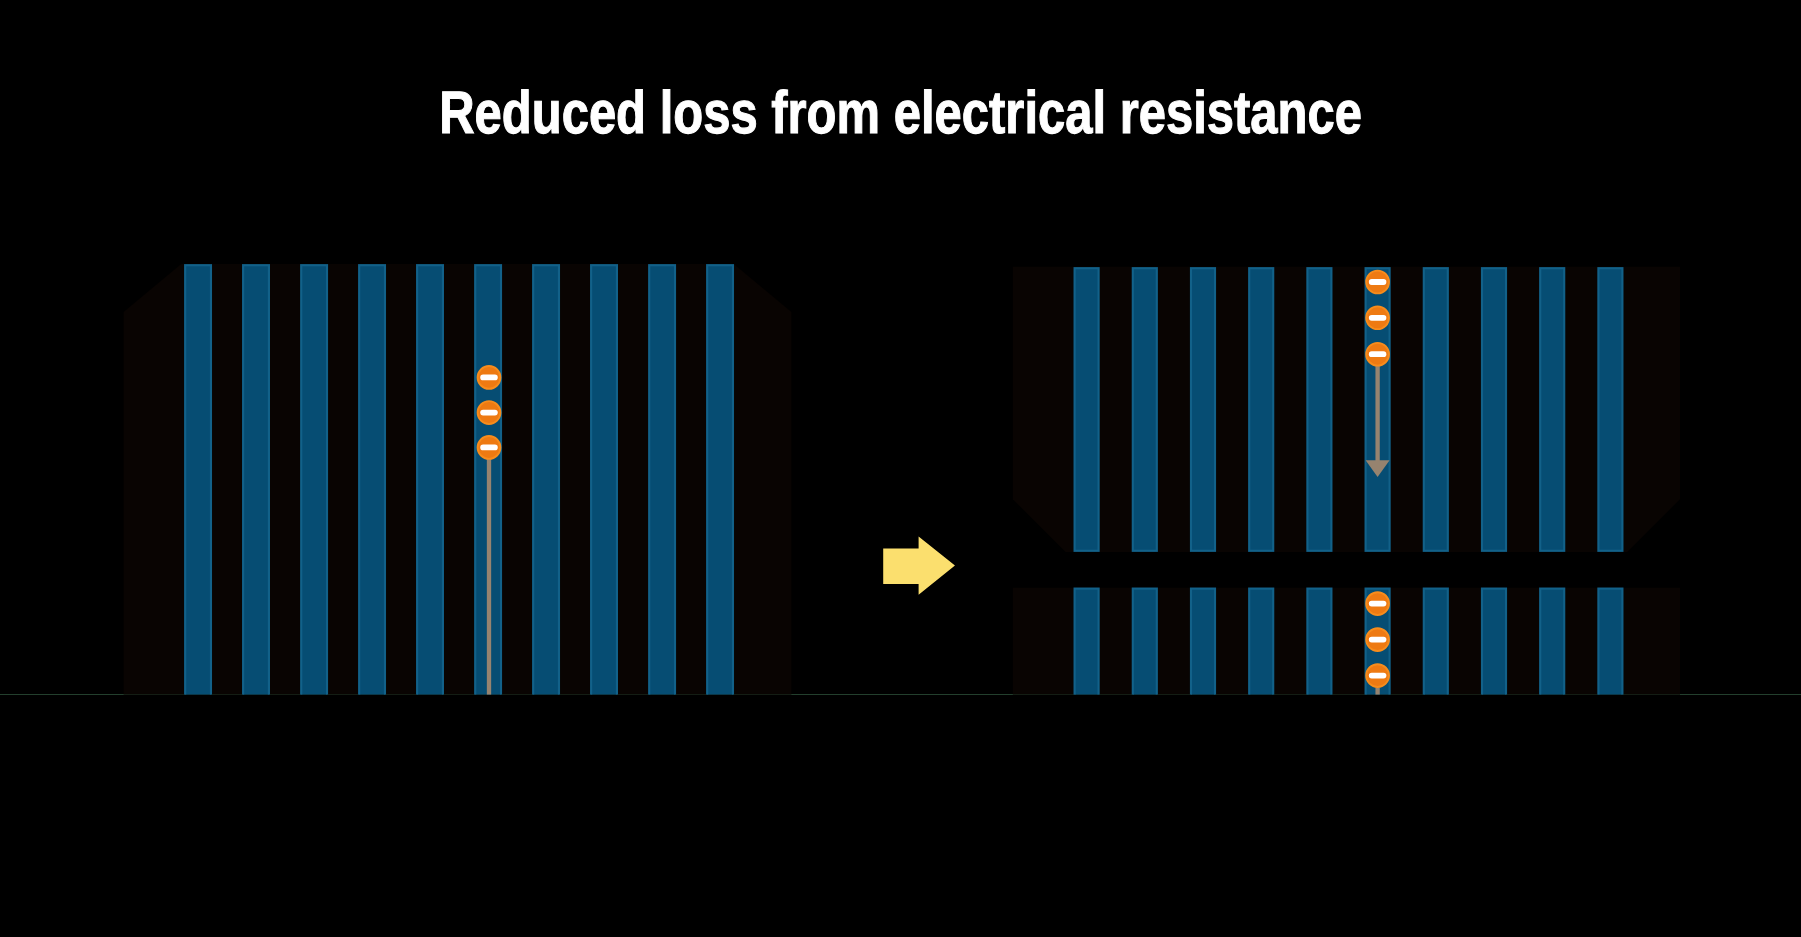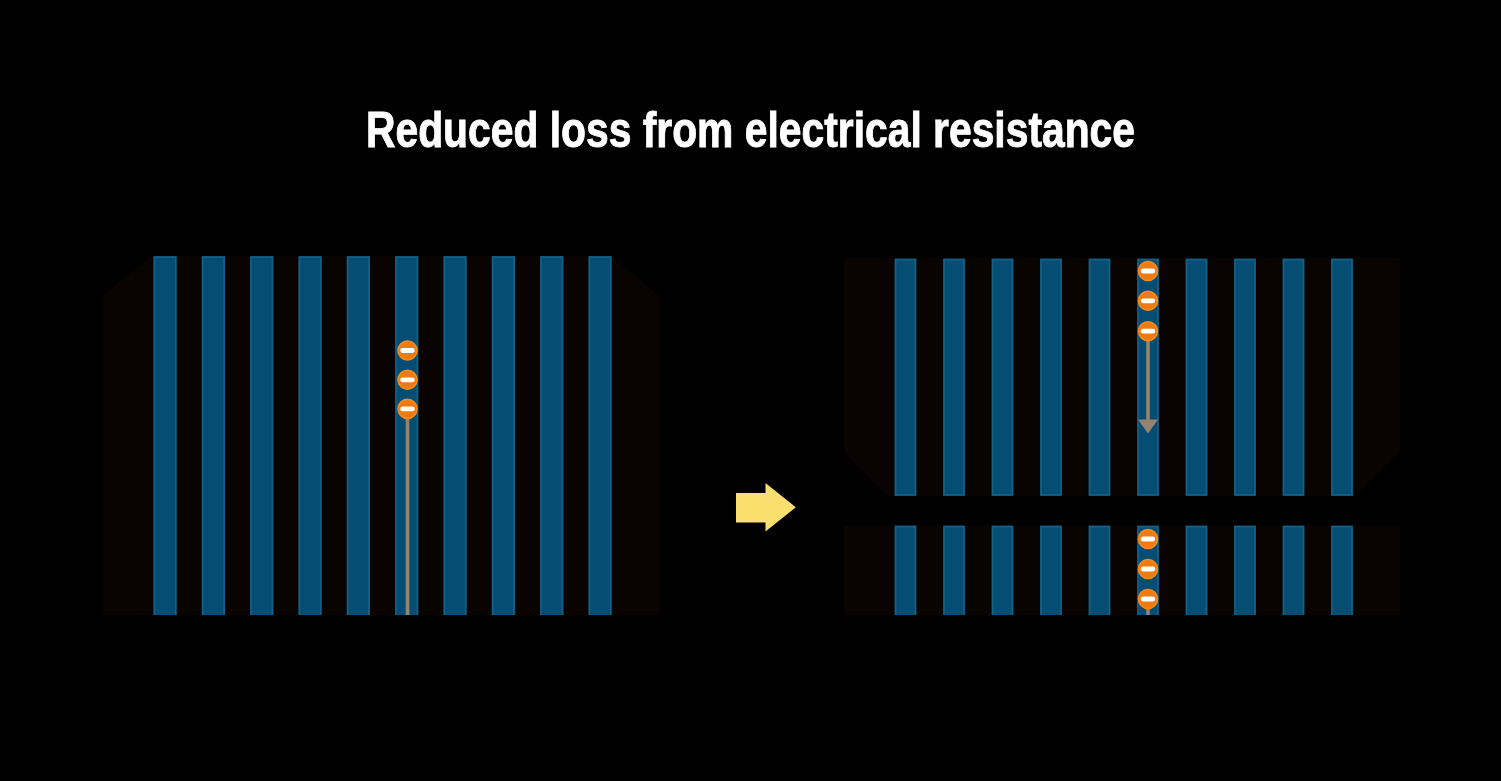--- a/index.html
+++ b/index.html
@@ -1,16 +1,16 @@
 <!DOCTYPE html>
 <html><head>
 <meta charset="utf-8">
 <style>
   html,body{margin:0;padding:0;background:#000;}
-  #canvas{width:1501px;height:579px;position:relative;background:#86efac;overflow:hidden;margin-top:36px;}
+  #canvas{width:1501px;height:579px;position:relative;background:#86efac;overflow:hidden;}
 </style>
 </head>
 <body>
 <div id="canvas">
 <svg width="1501" height="781" viewBox="0 0 1501 781">
   <rect x="0" y="0" width="1501" height="781" fill="#000000"></rect>
 
   <text x="750.5" y="111" text-anchor="middle" font-family="Liberation Sans, sans-serif" font-weight="bold" font-size="50" fill="#ffffff" stroke="#ffffff" stroke-width="0.9" textLength="769" lengthAdjust="spacingAndGlyphs">Reduced loss from electrical resistance</text>
 
   <path d="M151,220 H611.5 L659.5,260 V650.5 L611.5,690.5 H151 L103,650.5 V260 Z" fill="#090402"></path>

